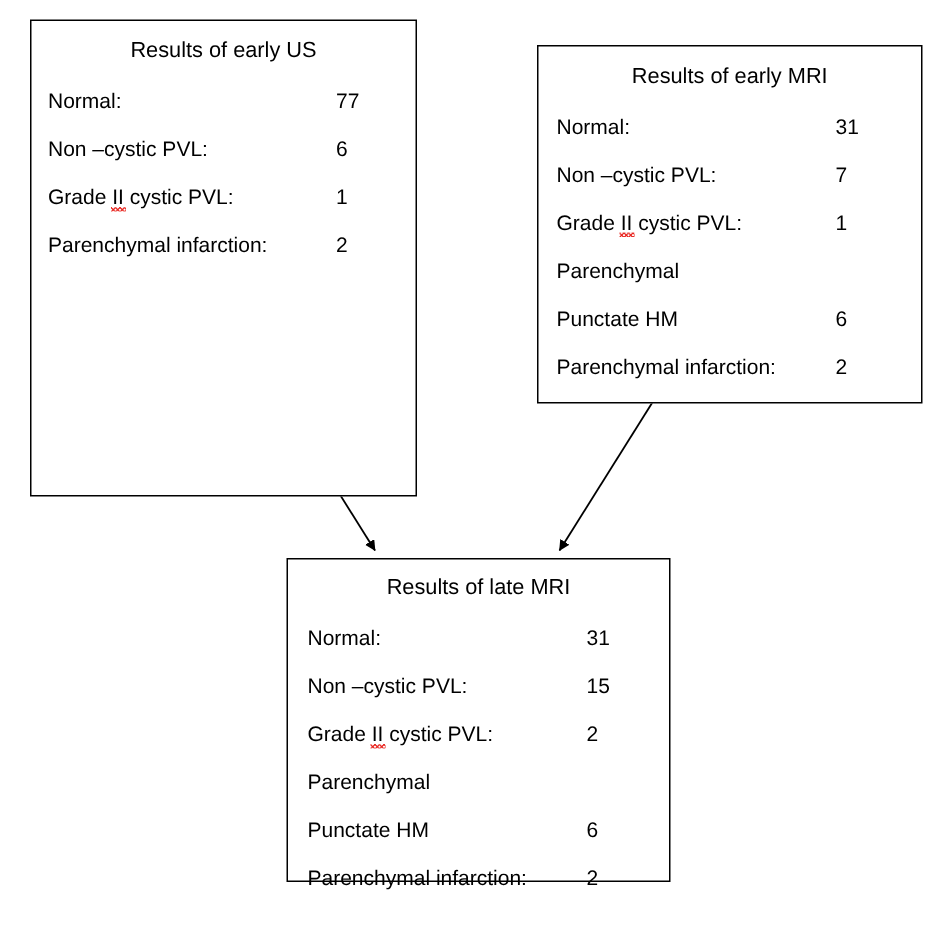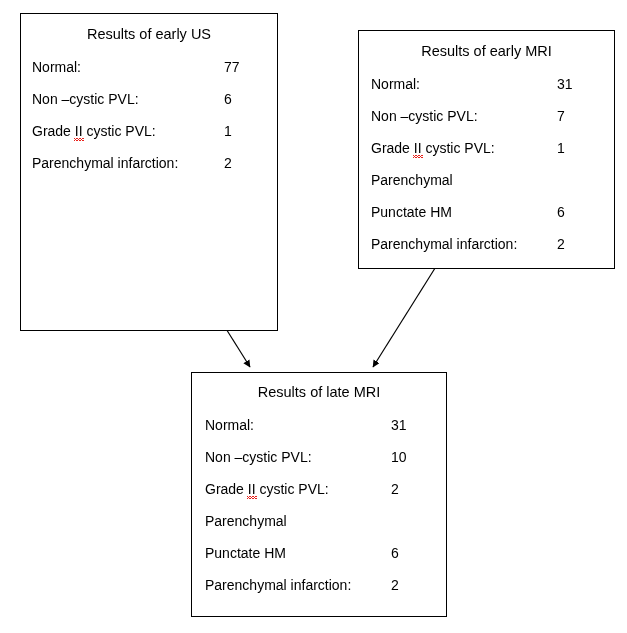--- a/index.html
+++ b/index.html
@@ -29,21 +29,21 @@
     pointer-events: none;
   }
   .node-box {
     position: absolute;
     box-sizing: border-box;
     border: 1px solid #000000;
     background: #ffffff;
   }
   #box-early-us   { left: 20px;  top: 13px;  width: 258px; height: 318px; }
   #box-early-mri  { left: 358px; top: 13px;  width: 257px; height: 239px; margin-top: 17px; }
-  #box-late-mri   { left: 191px; top: 372px; width: 256px; height: 245px; }
+  #box-late-mri   { left: 191px; top: 372px; width: 256px; height: 216px; }
 
   .box-title {
     text-align: center;
     font-size: 14.5px;
     line-height: 1;
     white-space: nowrap;
   }
   #box-early-us  .box-title { margin-top: 13px; }
   #box-early-mri .box-title { margin-top: 13px; }
   #box-late-mri  .box-title { margin-top: 12px; }
@@ -159,21 +159,21 @@
 
   <div class="node-box" id="box-late-mri">
     <div class="box-title">Results of late MRI</div>
     <div class="rows">
       <div class="row">
         <span class="row-label">Normal:</span>
         <span class="row-value">31</span>
       </div>
       <div class="row">
         <span class="row-label">Non –cystic PVL:</span>
-        <span class="row-value">10</span>
+        <span class="row-value">15</span>
       </div>
       <div class="row">
         <span class="row-label"><span>Grade </span><span class="spellerror">II</span><span> cystic PVL:</span></span>
         <span class="row-value">2</span>
       </div>
       <div class="row">
         <span class="row-label">Parenchymal</span>
         <span class="row-value"></span>
       </div>
       <div class="row">

